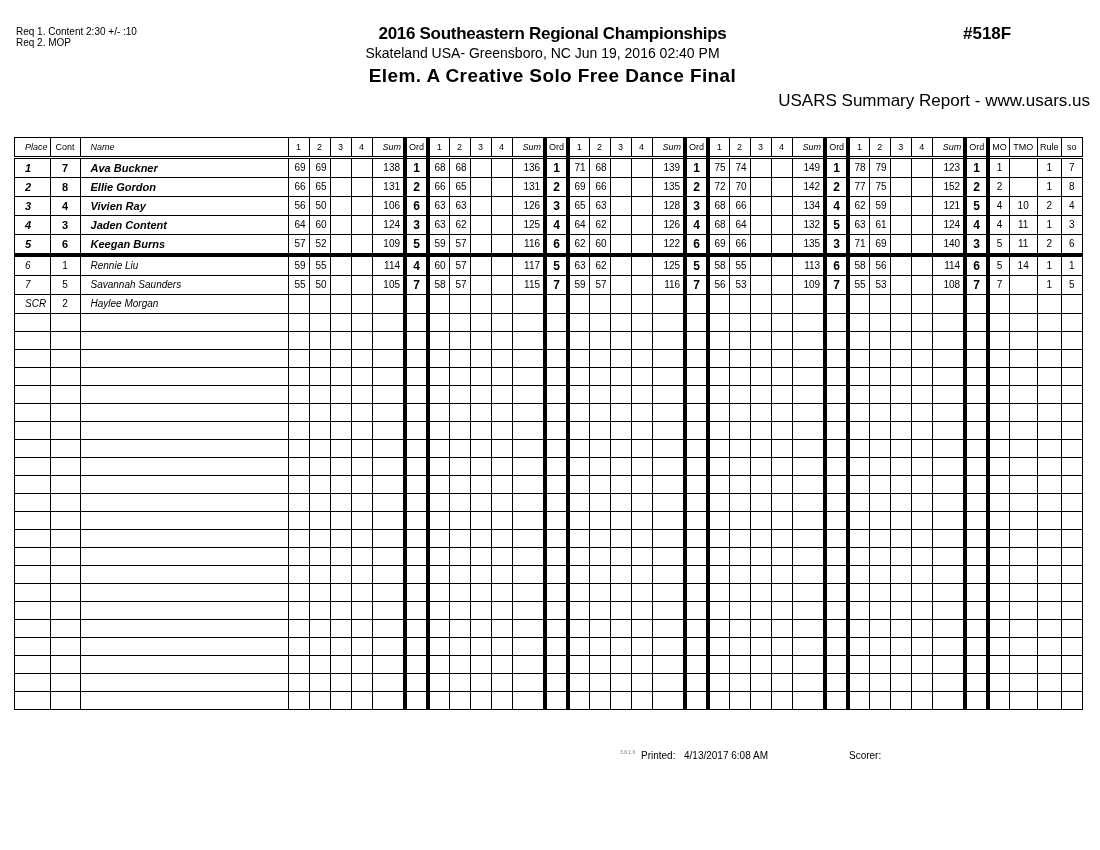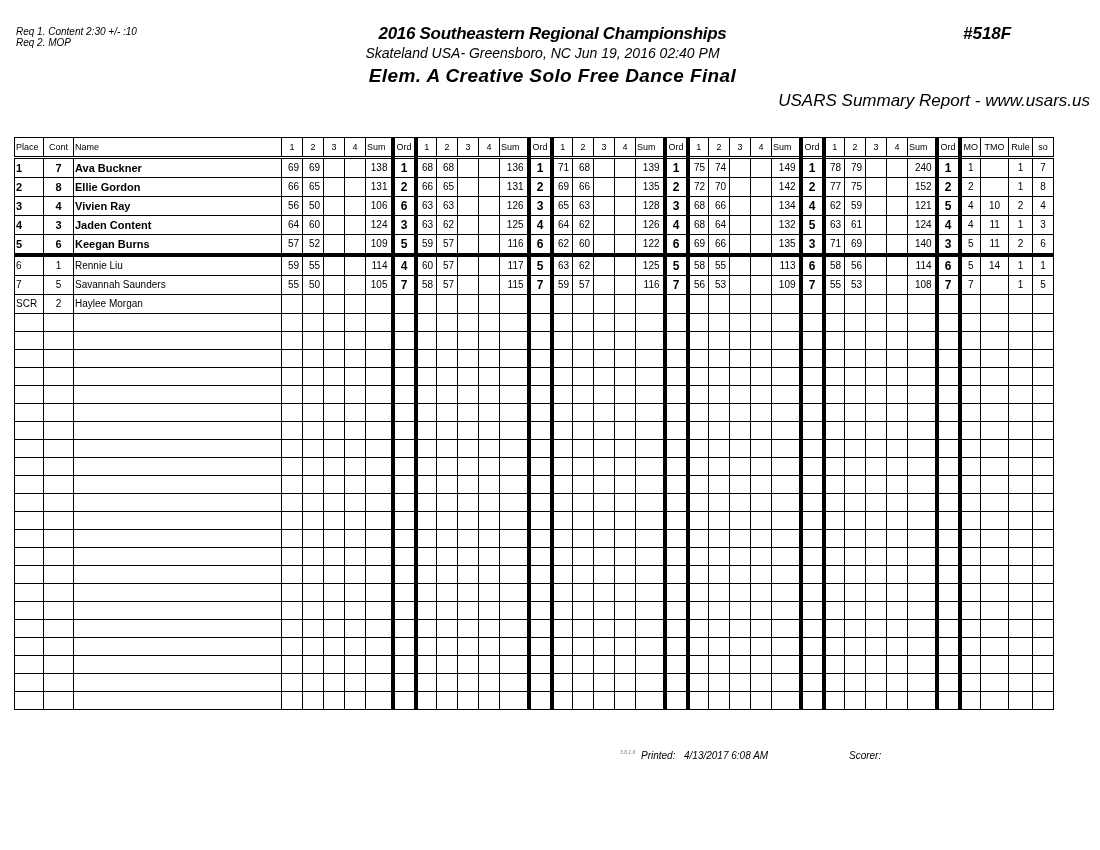--- a/index.html
+++ b/index.html
@@ -1,39 +1,39 @@
 <!DOCTYPE html>
 <html><head>
 <meta charset="utf-8">
 <style>
   html, body { margin: 0; padding: 0; background: #ffffff; }
   body { width: 1100px; height: 850px; position: relative; overflow: hidden;
          font-family: "Liberation Sans", sans-serif; color: #000; }
-  .abs { position: absolute; white-space: nowrap; font-style: italic; }
+  .abs { position: absolute; white-space: nowrap; }
   .req { left: 16px; font-size: 10px; line-height: 11px; }
   .title1 { left: 0; width: 1105px; text-align: center; top: 24px; font-size: 17px; font-weight: bold; letter-spacing: -0.3px; }
   .title2 { left: 0; width: 1085px; text-align: center; top: 45px; font-size: 14px; }
   .title3 { left: 0; width: 1105px; text-align: center; top: 65px; font-size: 19px; font-weight: bold; letter-spacing: 0.4px; }
   .title4 { left: 0; width: 1090px; text-align: right; top: 91px; font-size: 17px; }
   .evnum { left: 963px; top: 24px; font-size: 17px; font-weight: bold; }
 
   table.grid { position: absolute; left: 14px; top: 137px; border-collapse: collapse; table-layout: fixed; }
   table.grid td { border: 1px solid #000; padding: 0 2px; height: 18px; font-size: 10px; line-height: 18px;
                   overflow: hidden; white-space: nowrap; box-sizing: border-box; }
   table.grid tr.judges td { height: 20px; font-size: 10.5px; line-height: 20px; }
   table.grid tr.judges td.blank { border: none; }
   table.grid tr.judges td.jname { padding-left: 6px; }
   table.grid tr.hdr td { height: 19px; font-size: 9px; border-bottom: 3px double #000; }
   table.grid td.num { text-align: right; padding-right: 3px; }
   table.grid td.c { text-align: center; }
   table.grid td.ord { text-align: center; font-weight: bold; font-size: 12px; border-left: 4px solid #000; border-right: 4px solid #000; }
   table.grid tr.hdr td.ord { font-size: 9px; font-weight: normal; }
   table.grid tr.bold td.b { font-weight: bold; font-size: 11px; }
   table.grid tr.cut td { border-bottom: 4px solid #000; }
-  table.grid td.jl { padding-left: 1px; }
+  table.grid td.jl { padding-left: 10px; font-style: italic; }
 
   .footer { top: 750px; font-size: 10px; }
   .ver { left: 620px; top: 749px; font-size: 5px; color: #777; }
 </style>
 </head>
 <body>
 
 <div class="abs req" style="top:26px">Req  1.  Content 2:30 +/- :10</div>
 <div class="abs req" style="top:37px">Req  2.  MOP</div>
 <div class="abs title1">2016 Southeastern Regional Championships</div>
@@ -148,21 +148,21 @@
         <td class="num">75</td>
         <td class="num">74</td>
         <td class="num"></td>
         <td class="num"></td>
         <td class="num">149</td>
         <td class="ord">1</td>
         <td class="num">78</td>
         <td class="num">79</td>
         <td class="num"></td>
         <td class="num"></td>
-        <td class="num">240</td>
+        <td class="num">123</td>
         <td class="ord">1</td>
         <td class="c">1</td>
         <td class="c"></td>
         <td class="c">1</td>
         <td class="c">7</td>
       </tr>
       <tr class="bold">
         <td class="jl b">2</td>
         <td class="c b">8</td>
         <td class="jl b">Ellie Gordon</td>

